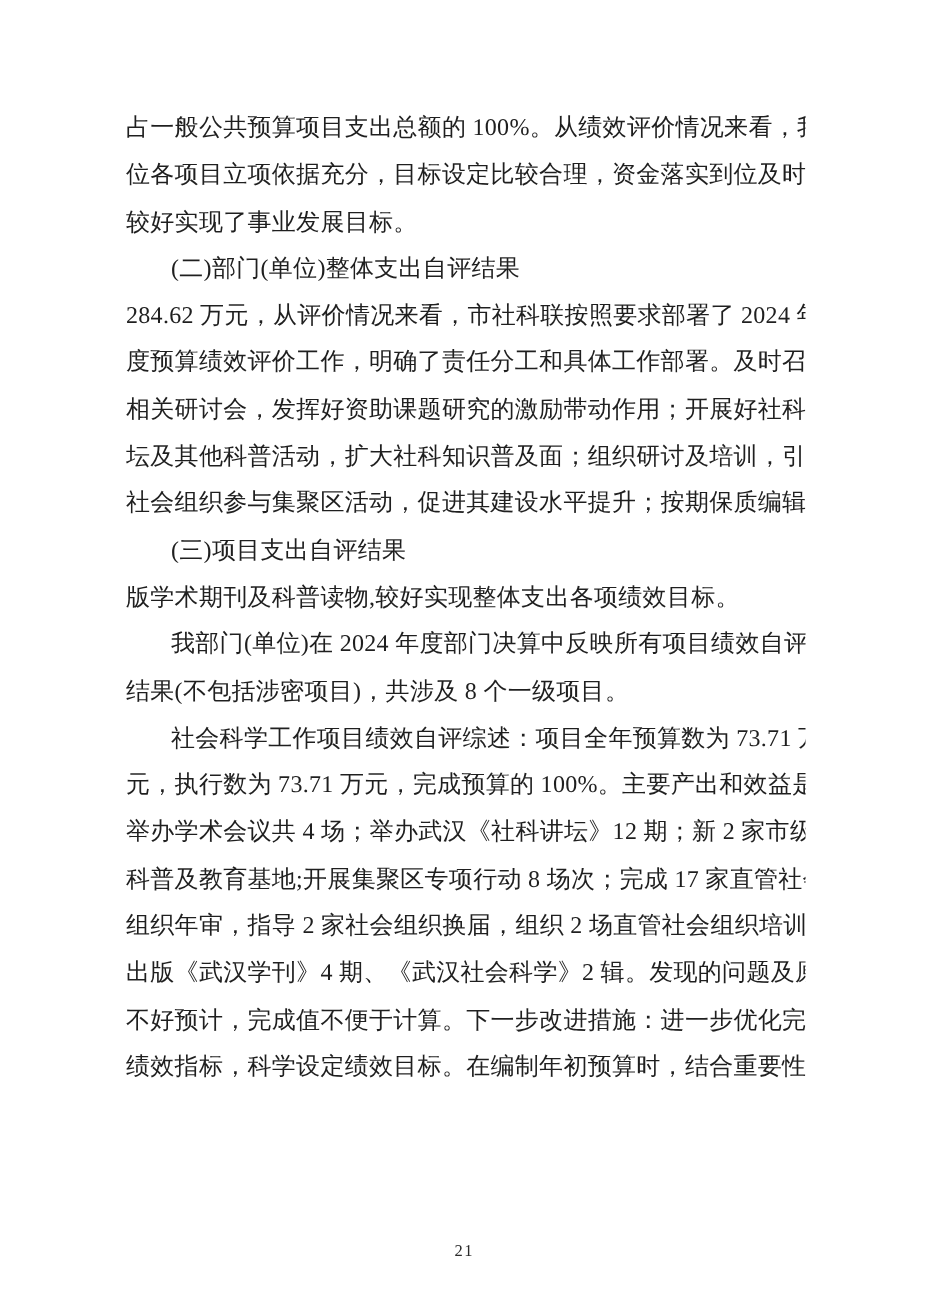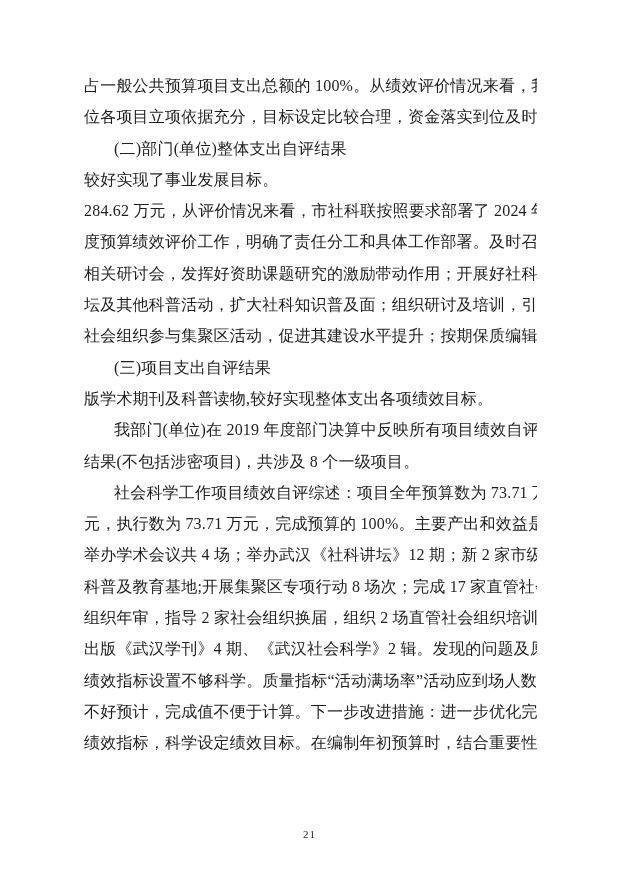--- a/index.html
+++ b/index.html
@@ -52,37 +52,36 @@
     letter-spacing: 1px;
   }
 </style>
 </head>
 <body>
 
 <div class="page">
   <div class="text-block">
       <div class="text-line">占一般公共预算项目支出总额的 100%。从绩效评价情况来看，我单</div>
       <div class="text-line">位各项目立项依据充分，目标设定比较合理，资金落实到位及时，</div>
+      <div class="text-line last">较好实现了事业发展目标。</div>
       <div class="text-line indent last">(二)部门(单位)整体支出自评结果</div>
-      <div class="text-line last">较好实现了事业发展目标。</div>
       <div class="text-line">284.62 万元，从评价情况来看，市社科联按照要求部署了 2024 年</div>
       <div class="text-line">度预算绩效评价工作，明确了责任分工和具体工作部署。及时召开</div>
       <div class="text-line">相关研讨会，发挥好资助课题研究的激励带动作用；开展好社科讲</div>
       <div class="text-line">坛及其他科普活动，扩大社科知识普及面；组织研讨及培训，引导</div>
       <div class="text-line">社会组织参与集聚区活动，促进其建设水平提升；按期保质编辑出</div>
       <div class="text-line indent last">(三)项目支出自评结果</div>
       <div class="text-line last">版学术期刊及科普读物,较好实现整体支出各项绩效目标。</div>
-      <div class="text-line indent">我部门(单位)在 2019 年度部门决算中反映所有项目绩效自评</div>
+      <div class="text-line indent">我部门(单位)在 2024 年度部门决算中反映所有项目绩效自评</div>
       <div class="text-line last">结果(不包括涉密项目)，共涉及 8 个一级项目。</div>
       <div class="text-line indent">社会科学工作项目绩效自评综述：项目全年预算数为 73.71 万</div>
       <div class="text-line">元，执行数为 73.71 万元，完成预算的 100%。主要产出和效益是：</div>
       <div class="text-line">举办学术会议共 4 场；举办武汉《社科讲坛》12 期；新 2 家市级社</div>
       <div class="text-line">科普及教育基地;开展集聚区专项行动 8 场次；完成 17 家直管社会</div>
       <div class="text-line">组织年审，指导 2 家社会组织换届，组织 2 场直管社会组织培训;</div>
       <div class="text-line">出版《武汉学刊》4 期、《武汉社会科学》2 辑。发现的问题及原因:</div>
-      <div class="text-line">绩效指标设置不够科学。质量指标“活动满场率”活动应到场人数</div>
       <div class="text-line">不好预计，完成值不便于计算。下一步改进措施：进一步优化完善</div>
       <div class="text-line">绩效指标，科学设定绩效目标。在编制年初预算时，结合重要性考</div>
     </div>
   <div class="page-footer">
     <span class="page-number">21</span>
   </div>
 </div>
 
 </body></html>

